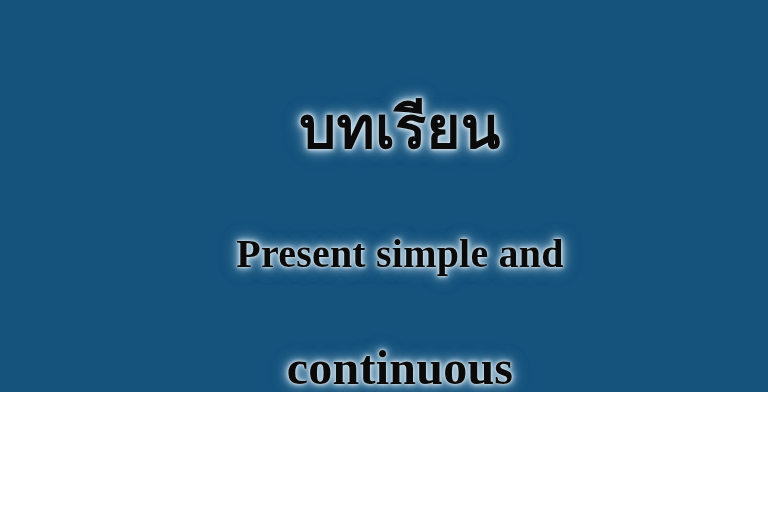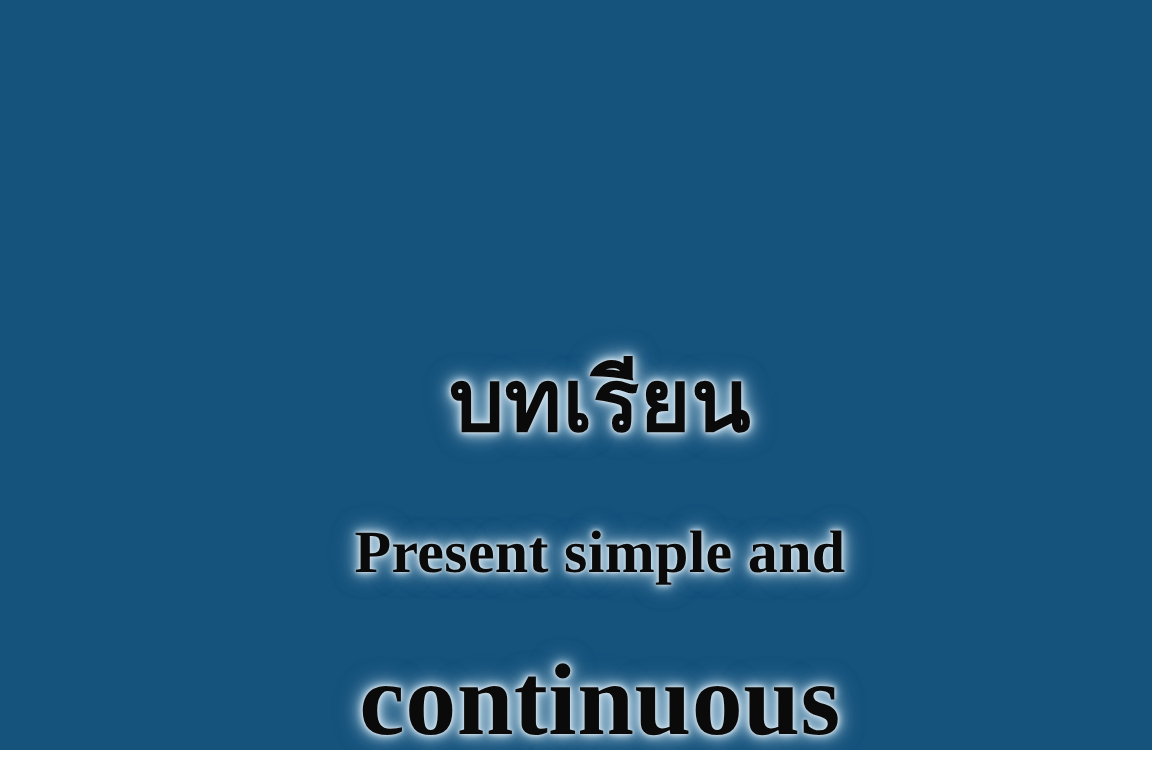--- a/index.html
+++ b/index.html
@@ -11,26 +11,26 @@
   body {
     width: 768px;
     height: 512px;
     overflow: hidden;
     font-family: "Liberation Serif", "DejaVu Serif", serif;
   }
 
   #title-card {
     position: relative;
     width: 768px;
-    height: 500px;
+    height: 392px;
     background: #15527c;
     display: flex;
     flex-direction: column;
     align-items: center;
-    justify-content: flex-end;
+    justify-content: space-between;
     box-sizing: border-box;
     overflow: hidden;
     padding-left: 32px;
   }
 
   
   .title-line {
     display: block;
     width: 100%;
     text-align: center;
@@ -55,21 +55,21 @@
     margin-top: 96px;
     line-height: 1.12;
   }
 
   .line-en-1 {
     font-size: 40px;
     margin-top: 48px;
   }
 
   .line-en-2 {
-    font-size: 68px;
+    font-size: 48px;
     margin-top: 44px;
   }
 </style>
 </head>
 <body>
 
 <div id="title-card" style="background: rgb(21, 82, 124);">
 
   <div class="title-line line-thai" style="color: rgb(10, 10, 10);">บทเรียน</div>
 

